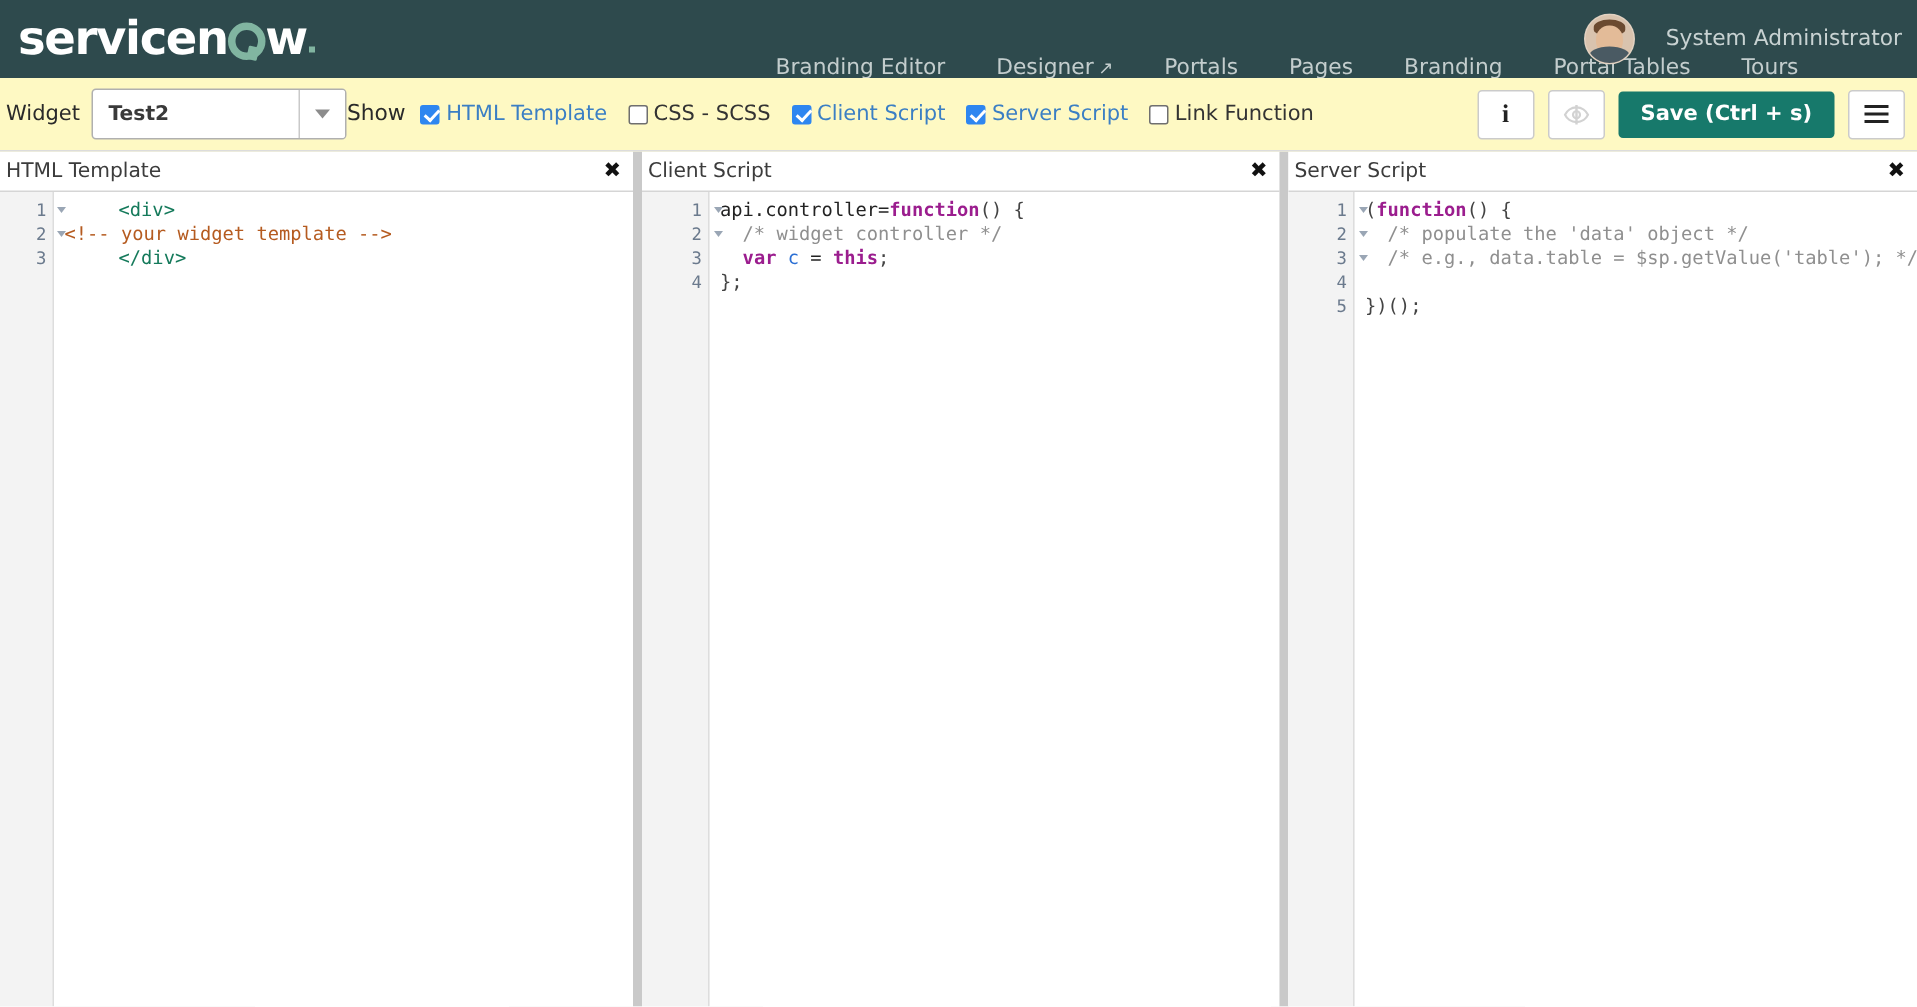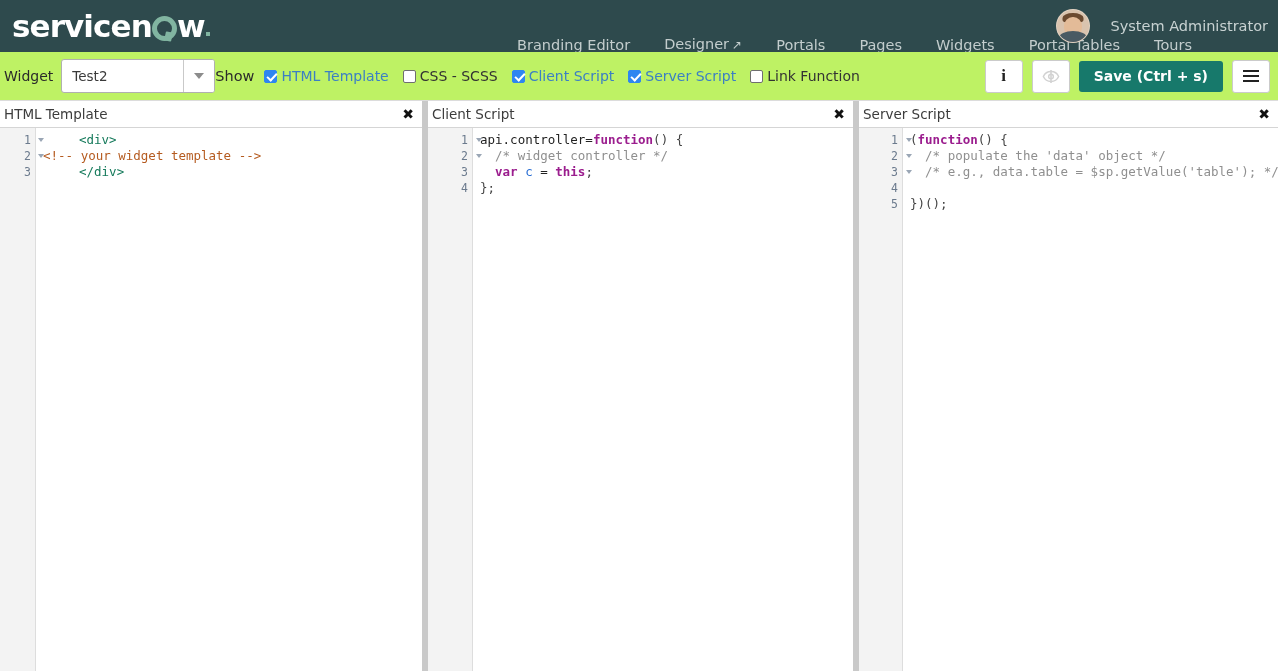--- a/index.html
+++ b/index.html
@@ -130,41 +130,42 @@
   .user-name {
     color: #C8D2D2;
     font-size: 14.5px;
     white-space: nowrap;
     font-family: "DejaVu Sans", sans-serif;
   }
 
   
   .toolbar {
     height: 49px;
-    background: #bef264;
+    background: #fef9c3;
     border-bottom: 1px solid #dcdcdc;
     display: flex;
     align-items: center;
     position: relative;
     padding-left: 4px;
   }
   .tb-label {
     font-size: 14px;
     color: #2a2a2a;
     margin-right: 8px;
     font-family: "DejaVu Sans", sans-serif;
   }
   .widget-select {
     display: flex;
     height: 34px;
-    width: 154px;
+    width: 170px;
     border: 1px solid #b0b0b0;
     border-radius: 3px;
     overflow: hidden;
     background: #fff;
+    font-weight: bold;
   }
   .widget-select .val {
     flex: 1;
     display: flex;
     align-items: center;
     padding-left: 10px;
     font-size: 13.5px;
     color: #3a3a3a;
     font-family: "DejaVu Sans", sans-serif;
   }
@@ -377,21 +378,21 @@
 
   <div class="logo-wrap">
     <div class="logo-text"><span>servicen</span><span class="logo-o-wrap"><span class="logo-o"></span></span><span>w</span><span class="logo-dot"></span></div>
   </div>
 
   <div class="nav">
     <div class="nav-item"><span>Branding Editor</span></div>
     <div class="nav-item"><span>Designer</span><span class="nav-arrow">↗</span></div>
     <div class="nav-item"><span>Portals</span></div>
     <div class="nav-item"><span>Pages</span></div>
-    <div class="nav-item"><span>Widgets</span></div>
+    <div class="nav-item"><span>Branding</span></div>
     <div class="nav-item"><span>Portal Tables</span></div>
     <div class="nav-item"><span>Tours</span></div>
   </div>
 
   <div class="user-area">
     <div class="avatar">
       <div class="hair"></div>
         <div class="face"></div>
         <div class="body"></div>
     </div>

